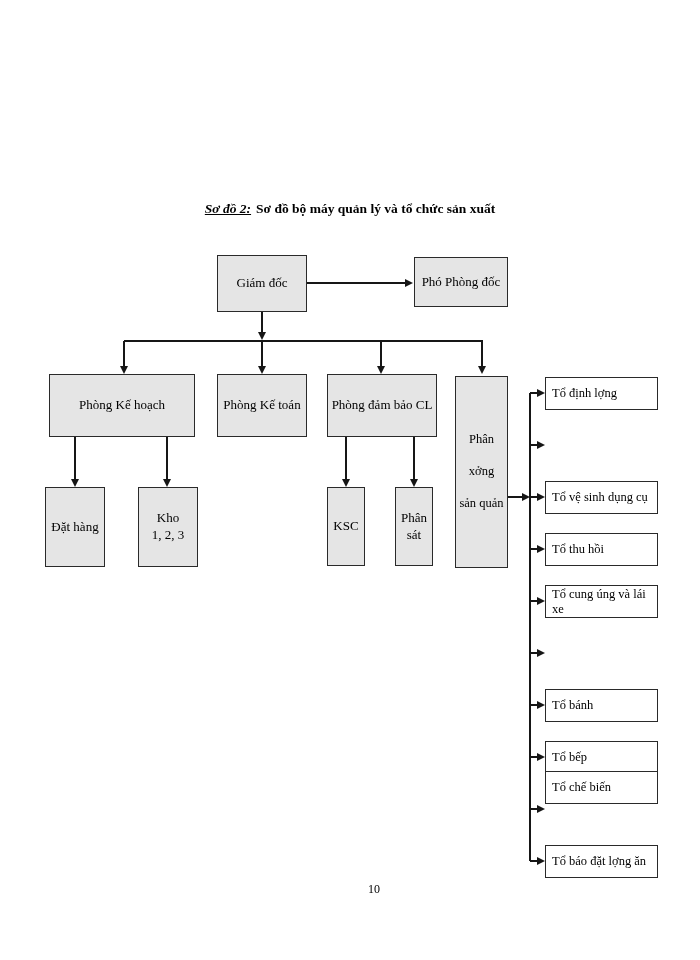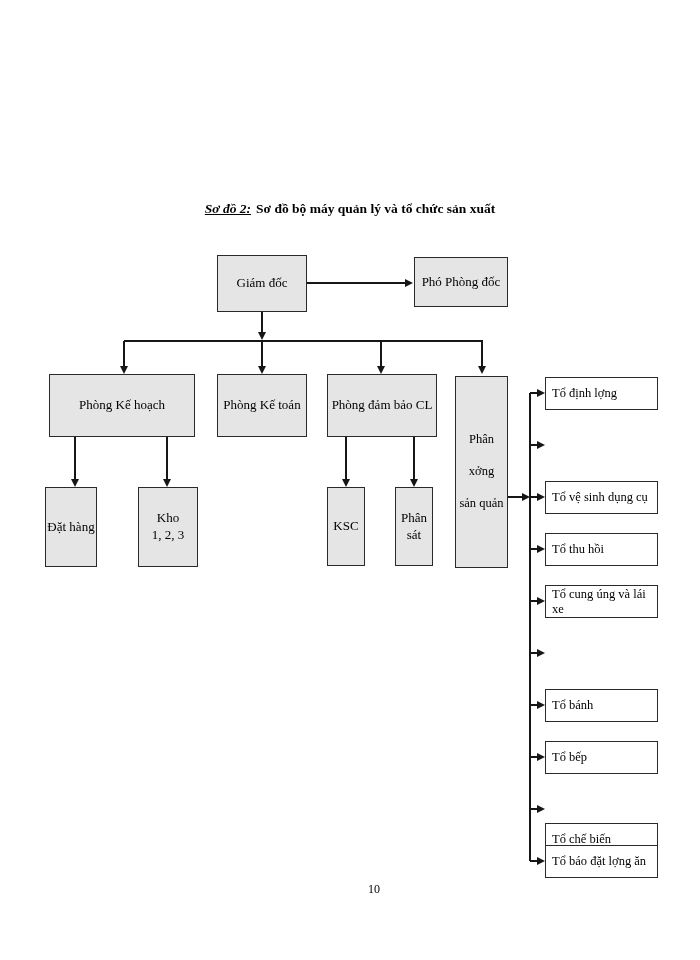--- a/index.html
+++ b/index.html
@@ -52,34 +52,34 @@
   <div class="box" style="left:217px;top:255px;width:90px;height:57px">Giám đốc</div>
   <div class="box" style="left:414px;top:257px;width:94px;height:50px">Phó Phòng đốc</div>
 
   <div class="box" style="left:49px;top:374px;width:146px;height:63px">Phòng Kế hoạch</div>
   <div class="box" style="left:217px;top:374px;width:90px;height:63px">Phòng Kế toán</div>
   <div class="box" style="left:327px;top:374px;width:110px;height:63px">Phòng đảm bảo CL</div>
   <div class="box tall" style="left:455px;top:376px;width:53px;height:192px">Phân
 xởng
 sản quản</div>
 
-  <div class="box" style="left:45px;top:487px;width:52px;height:80px">Đặt hàng</div>
+  <div class="box" style="left:45px;top:487px;width:60px;height:80px">Đặt hàng</div>
   <div class="box" style="left:138px;top:487px;width:60px;height:80px">Kho
 1, 2, 3</div>
   <div class="box" style="left:327px;top:487px;width:38px;height:79px">KSC</div>
   <div class="box" style="left:395px;top:487px;width:38px;height:79px">Phân
 sát</div>
 
   <div class="unit" style="top:377px">Tổ định lợng</div>
   <div class="unit" style="top:533px">Tổ thu hồi</div>
   <div class="unit" style="top:481px">Tổ vệ sinh dụng cụ</div>
   <div class="unit" style="top:585px">Tổ cung úng và lái xe</div>
   <div class="unit" style="top:689px">Tổ bánh</div>
   <div class="unit" style="top:741px">Tổ bếp</div>
-  <div class="unit" style="top:823px">Tổ chế biến</div>
+  <div class="unit" style="top:771px">Tổ chế biến</div>
   <div class="unit" style="top:845px">Tổ báo đặt lợng ăn</div>
 
   <div>
 
     <div class="ln" style="left:307px;top:282px;width:99px;height:1.5px"></div>
     <div class="ar" style="left:405px;top:279px"></div>
 
     <div class="ln" style="left:261px;top:312px;width:1.5px;height:21px"></div>
     <div class="ad" style="left:258px;top:332px"></div>
     <div class="ln" style="left:124px;top:340px;width:359px;height:1.5px"></div>

